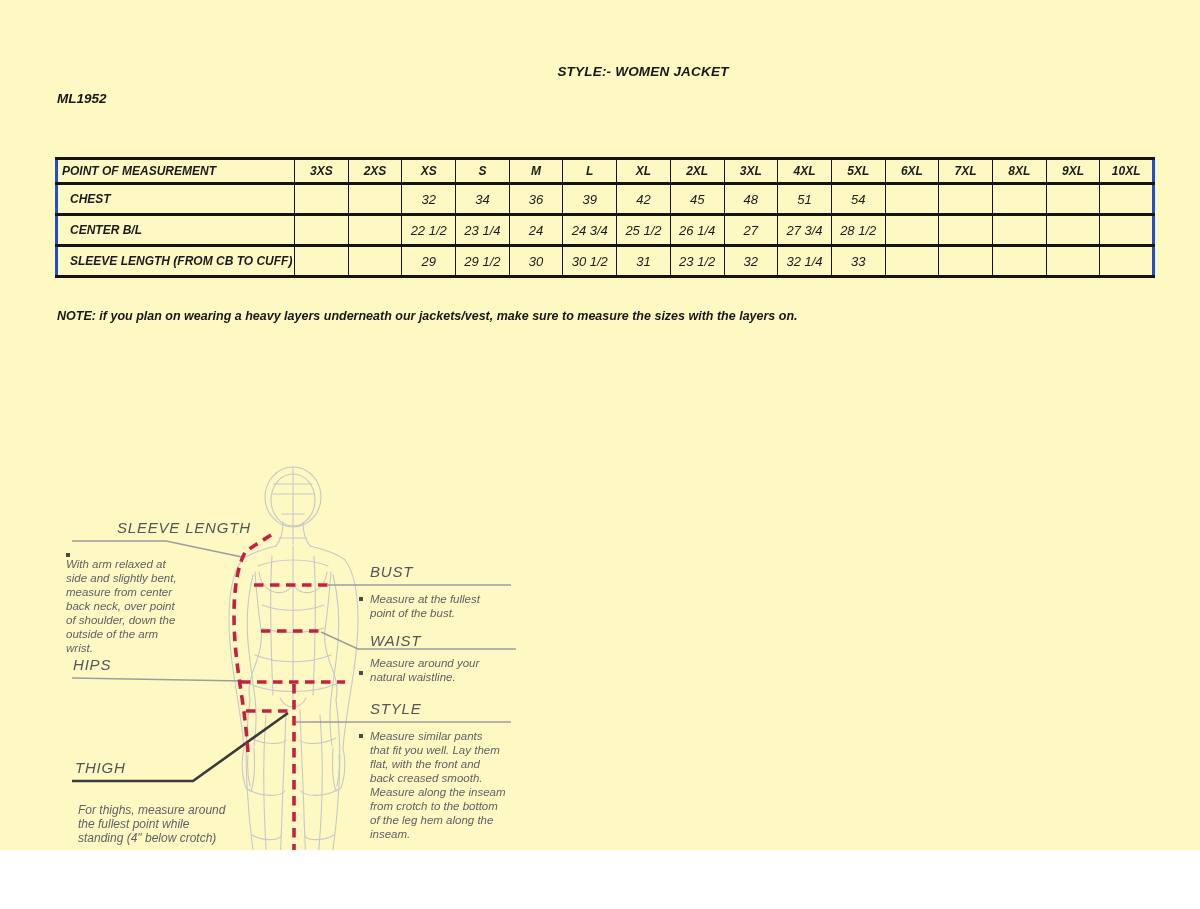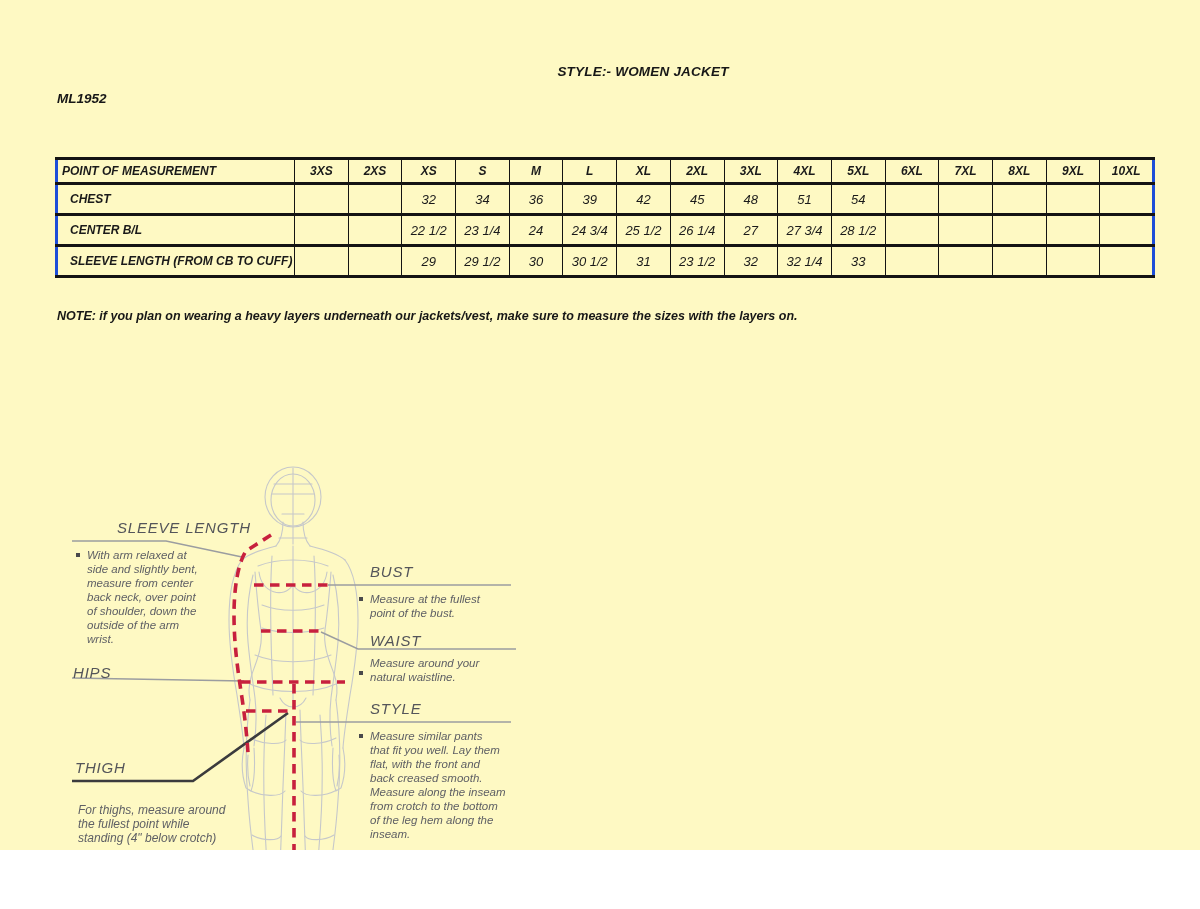--- a/index.html
+++ b/index.html
@@ -250,32 +250,32 @@
       <path d="M 271,535 L 246,551 C 238,563 234,588 234,615 C 234,645 238,672 242,698 C 245,718 247,737 248,753"></path>
       <path d="M 254,585 H 328"></path>
       <path d="M 261,631 H 321"></path>
       <path d="M 241,682 H 345"></path>
       <path d="M 246,711 H 288"></path>
       <path d="M 294,684 V 877"></path>
     </g>
   </svg>
 
   <div class="guide-heading" style="left:73px;top:519px;margin-left:44px;">SLEEVE LENGTH</div>
-  <div class="guide-text" style="left:76px;top:548px;width:150px;">
+  <div class="guide-text" style="left:66px;top:548px;width:150px;flex-direction:column;">
     <span class="bullet"></span>
     <span>With arm relaxed at
 side and slightly bent,
 measure from center
 back neck, over point
 of shoulder, down the
 outside of the arm
 wrist.</span>
   </div>
 
-  <div class="guide-heading" style="left:73px;top:656px;margin-top:8px;">HIPS</div>
+  <div class="guide-heading" style="left:73px;top:656px;">HIPS</div>
 
   <div class="guide-heading" style="left:75px;top:759px;">THIGH</div>
   <div class="guide-text no-bullet" style="left:78px;top:789px;width:185px;font-size:12px;">
     <span>For thighs, measure around
 the fullest point while
 standing (4" below crotch)</span>
   </div>
 
   <div class="guide-heading" style="left:370px;top:563px;">BUST</div>
   <div class="guide-text" style="left:359px;top:592px;width:160px;">

